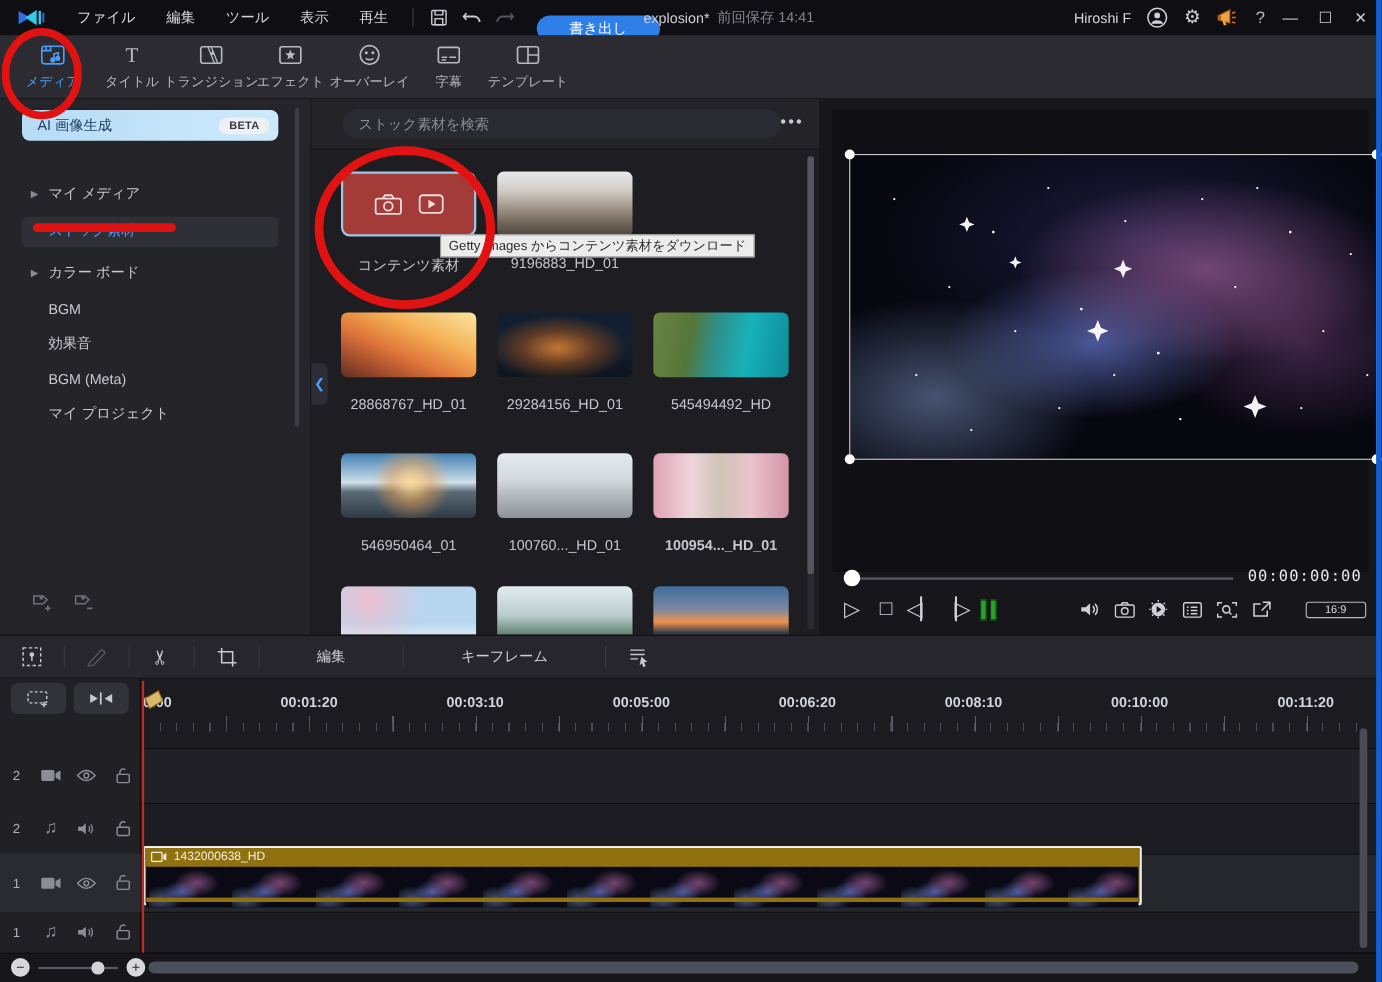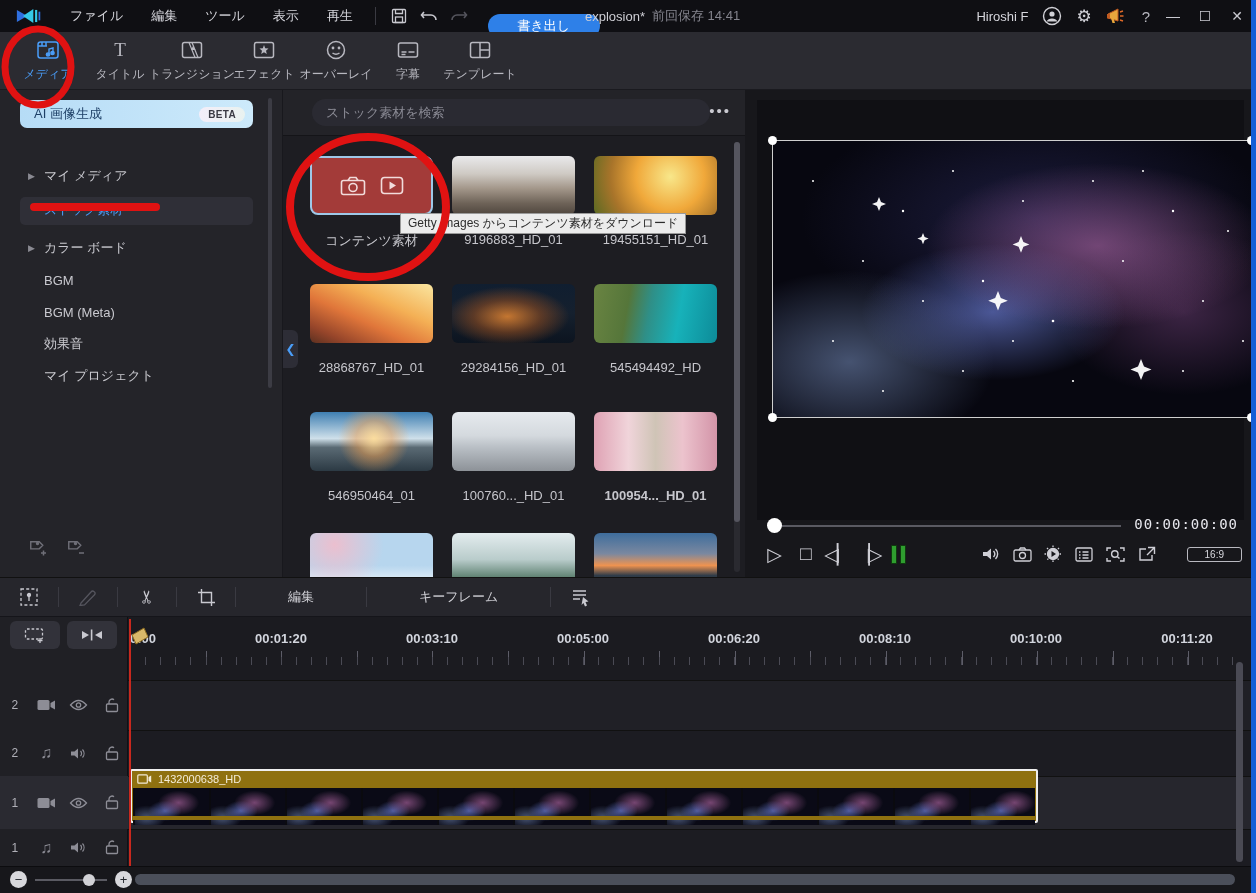--- a/index.html
+++ b/index.html
@@ -301,24 +301,24 @@
         <span class="labeltext">ストック素材</span>
       </div>
       <div class="nav-item" style="margin-top:6px">
         <span class="caret">▶</span>
         <span class="labeltext">カラー ボード</span>
       </div>
       <div class="nav-item">
         <span class="nolab labeltext">BGM</span>
       </div>
       <div class="nav-item">
+        <span class="nolab labeltext">効果音</span>
+      </div>
+      <div class="nav-item">
         <span class="nolab labeltext">BGM (Meta)</span>
-      </div>
-      <div class="nav-item">
-        <span class="nolab labeltext">効果音</span>
       </div>
       <div class="nav-item">
         <span class="nolab labeltext">マイ プロジェクト</span>
       </div>
     </div>
     <div class="side-scroll"></div>
     <div class="tagrow">
       <svg width="22" height="22" viewBox="0 0 22 22" fill="none" stroke="#6f6f78" stroke-width="1.4">
         <path d="M3 9 L9 3 L14 3 L14 8 L8 14 Z" transform="rotate(45 9 9)"></path>
           <circle cx="11.5" cy="6.5" r="1" fill="#6f6f78"></circle>
@@ -348,24 +348,20 @@
         <svg width="24" height="19" viewBox="0 0 24 19" fill="none" stroke="#f2dcdc" stroke-width="1.6">
           <rect x="1.5" y="1.5" width="21" height="16" rx="3"></rect>
             <polygon points="9.5,5.5 16,9.5 9.5,13.5" fill="#f2dcdc" stroke="none"></polygon>
         </svg>
       </div>
       <div class="clabel">コンテンツ素材</div>
     </div>
     <div class="cell" style="left:169px; top:66px;">
       <div class="thumb t-monkeys"></div>
       <div class="clabel">9196883_HD_01</div>
-    </div>
-    <div class="cell" style="left:311px; top:66px;">
-      <div class="thumb t-autumn"></div>
-      <div class="clabel">19455151_HD_01</div>
     </div>
 
     <div class="cell" style="left:27px; top:194px;">
       <div class="thumb t-bridge"></div>
       <div class="clabel">28868767_HD_01</div>
     </div>
     <div class="cell" style="left:169px; top:194px;">
       <div class="thumb t-citynight"></div>
       <div class="clabel">29284156_HD_01</div>
     </div>

